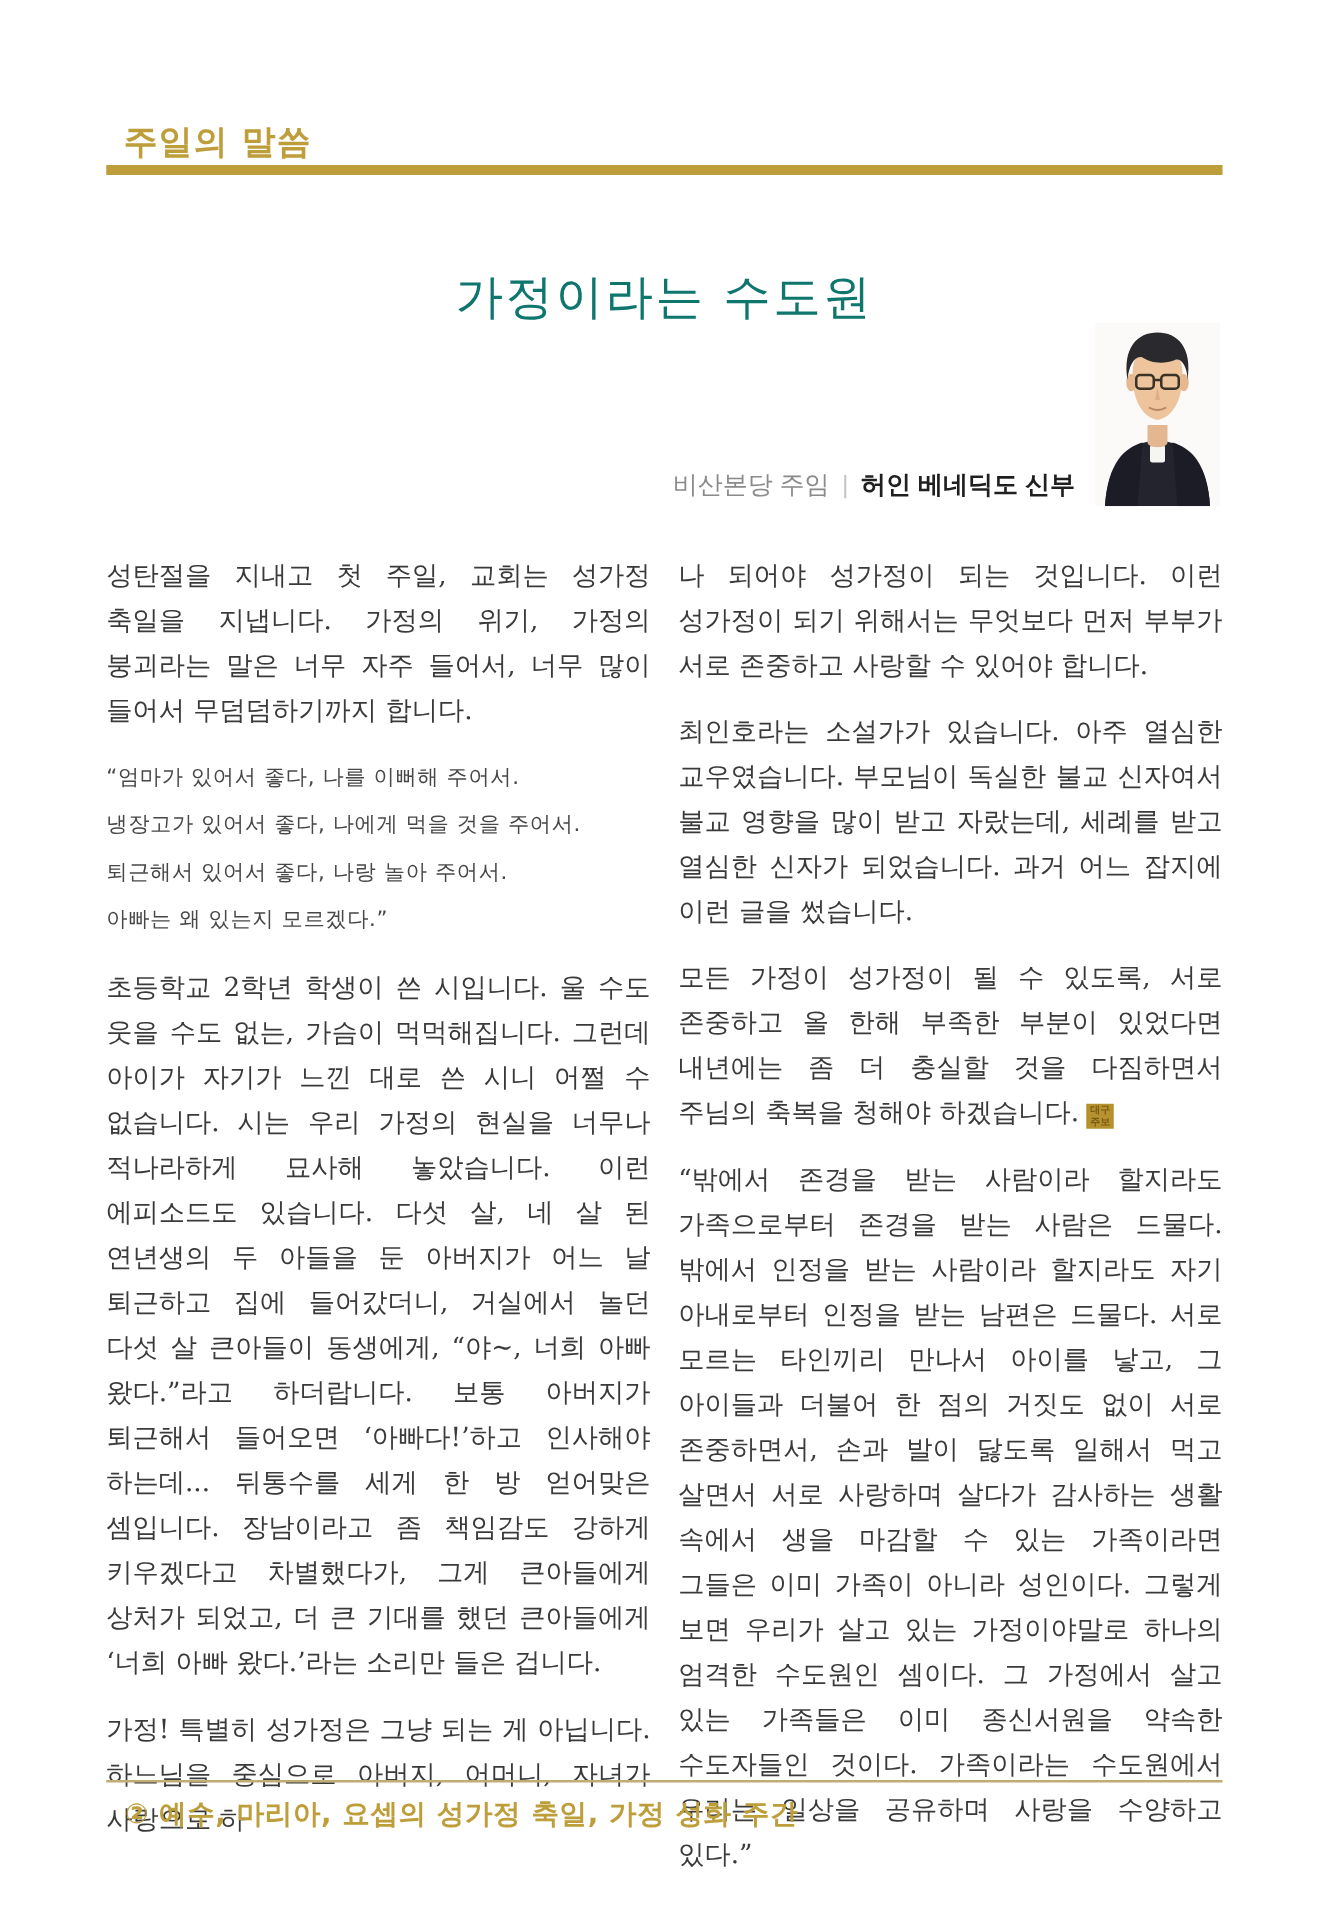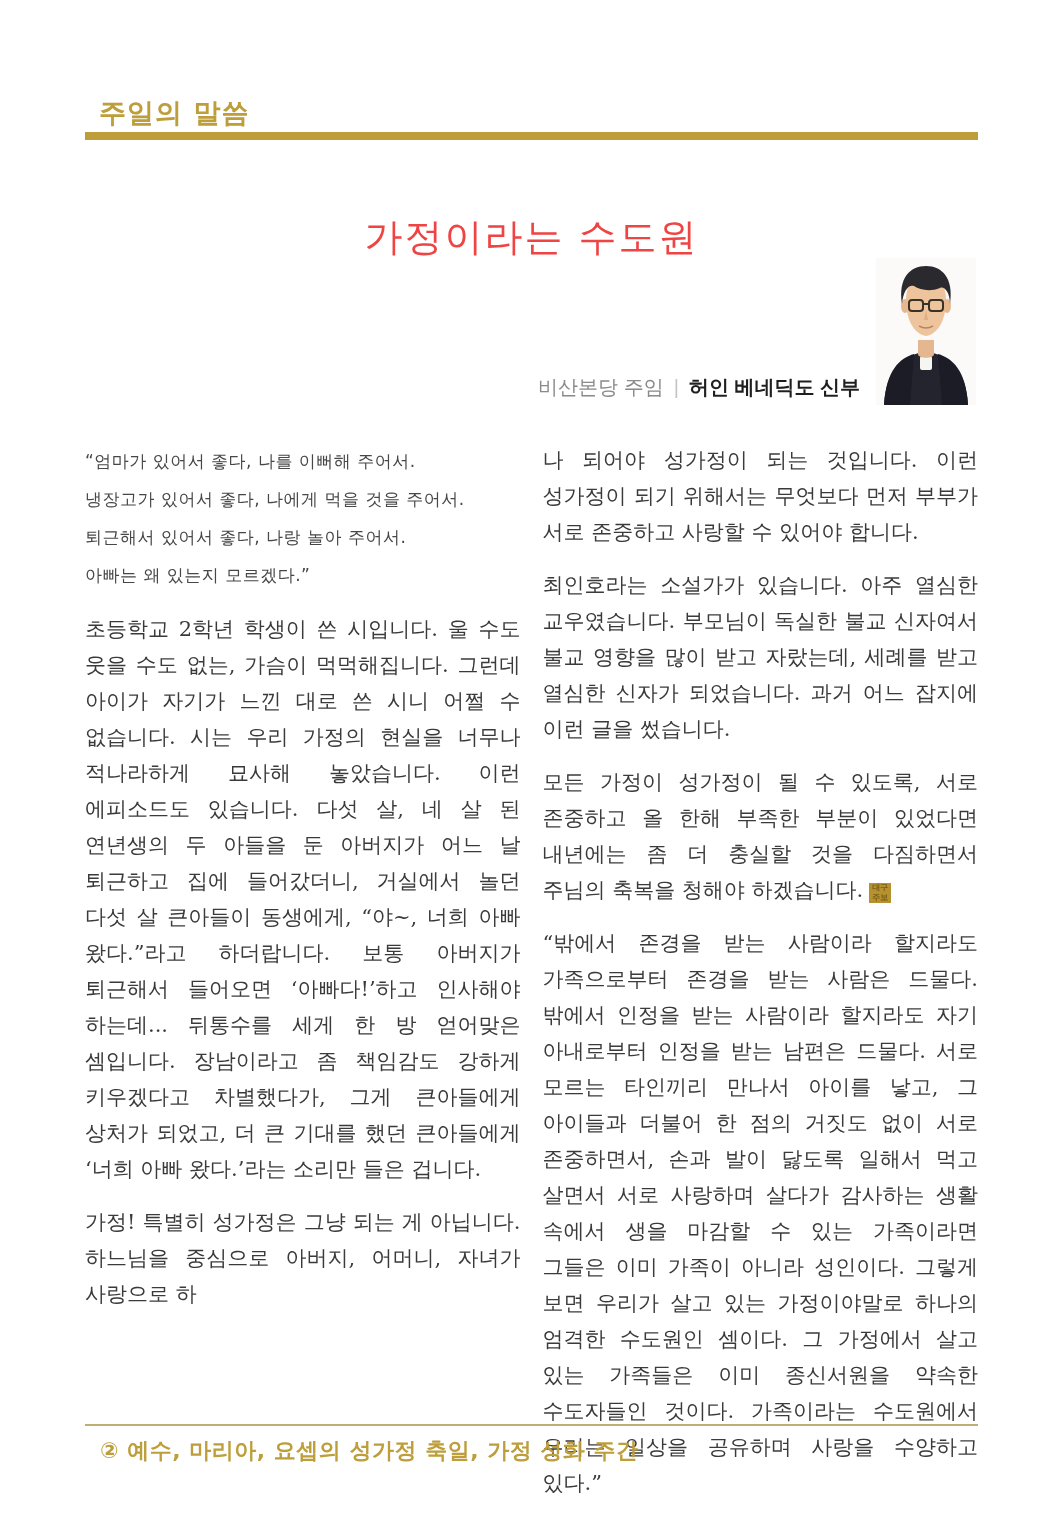--- a/index.html
+++ b/index.html
@@ -19,21 +19,21 @@
     letter-spacing:1px;
     text-align:center;
   }
   .gold-bar {
     position:absolute; top:132px; left:85px; right:85px; height:8px;
     background:#bd9e3a;
   }
   .article-title {
     position:absolute; top:212px; left:0; width:100%;
     text-align:center;
-    font-size:38px; font-weight:500; color:#ef4444;
+    font-size:38px; font-weight:500; color:#0f766e;
     letter-spacing:2px;
   }
   .portrait {
     position:absolute; top:258px; right:87px;
     width:100px; height:147px; overflow:hidden;
     background:#fdfdfd;
   }
   .byline {
     position:absolute; top:374px; right:203px;
     font-family:Liberation Sans, sans-serif;
@@ -119,20 +119,21 @@
       <path d="M43 68 q7 4 14 0" fill="none" stroke="#b98564" stroke-width="1.6"></path>
     </svg>
   </div>
 
   <div class="byline">
     <span class="role">비산본당 주임</span><span class="sep">|</span><span class="name">허인 베네딕도 신부</span>
   </div>
 
   <div class="columns">
     <div class="col">
+      <p>성탄절을 지내고 첫 주일, 교회는 성가정 축일을 지냅니다. 가정의 위기, 가정의 붕괴라는 말은 너무 자주 들어서, 너무 많이 들어서 무덤덤하기까지 합니다.</p>
       <div class="poem">
         <div>“엄마가 있어서 좋다, 나를 이뻐해 주어서.</div>
         <div>냉장고가 있어서 좋다, 나에게 먹을 것을 주어서.</div>
         <div>퇴근해서 있어서 좋다, 나랑 놀아 주어서.</div>
         <div>아빠는 왜 있는지 모르겠다.”</div>
       </div>
       <p>초등학교 2학년 학생이 쓴 시입니다. 울 수도 웃을 수도 없는, 가슴이 먹먹해집니다. 그런데 아이가 자기가 느낀 대로 쓴 시니 어쩔 수 없습니다. 시는 우리 가정의 현실을 너무나 적나라하게 묘사해 놓았습니다. 이런 에피소드도 있습니다. 다섯 살, 네 살 된 연년생의 두 아들을 둔 아버지가 어느 날 퇴근하고 집에 들어갔더니, 거실에서 놀던 다섯 살 큰아들이 동생에게, “야~, 너희 아빠 왔다.”라고 하더랍니다. 보통 아버지가 퇴근해서 들어오면 ‘아빠다!’하고 인사해야 하는데... 뒤통수를 세게 한 방 얻어맞은 셈입니다. 장남이라고 좀 책임감도 강하게 키우겠다고 차별했다가, 그게 큰아들에게 상처가 되었고, 더 큰 기대를 했던 큰아들에게 ‘너희 아빠 왔다.’라는 소리만 들은 겁니다.</p>
       <p>가정! 특별히 성가정은 그냥 되는 게 아닙니다. 하느님을 중심으로 아버지, 어머니, 자녀가 사랑으로 하</p>
     </div>
     <div class="col">

